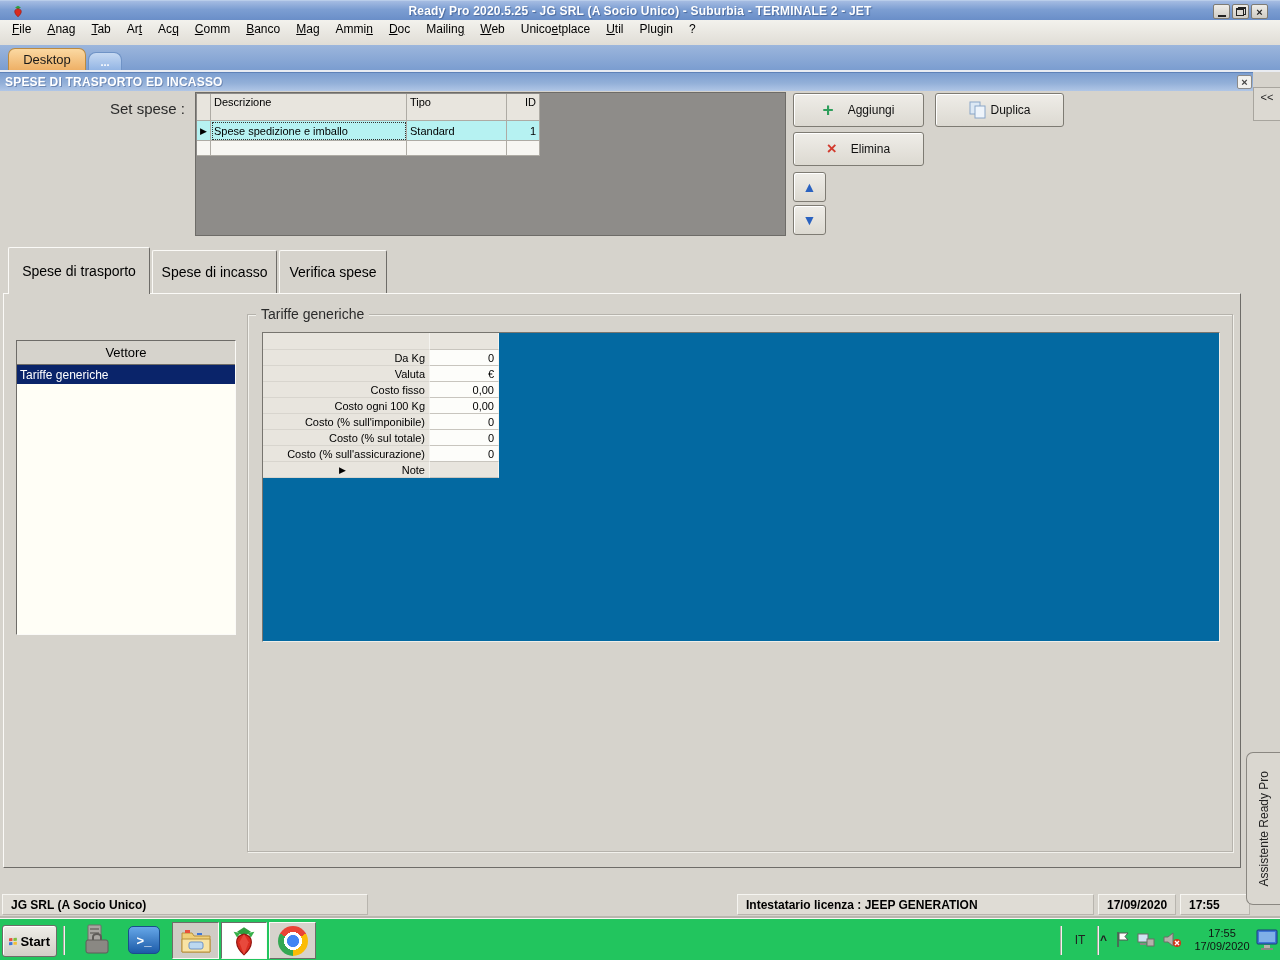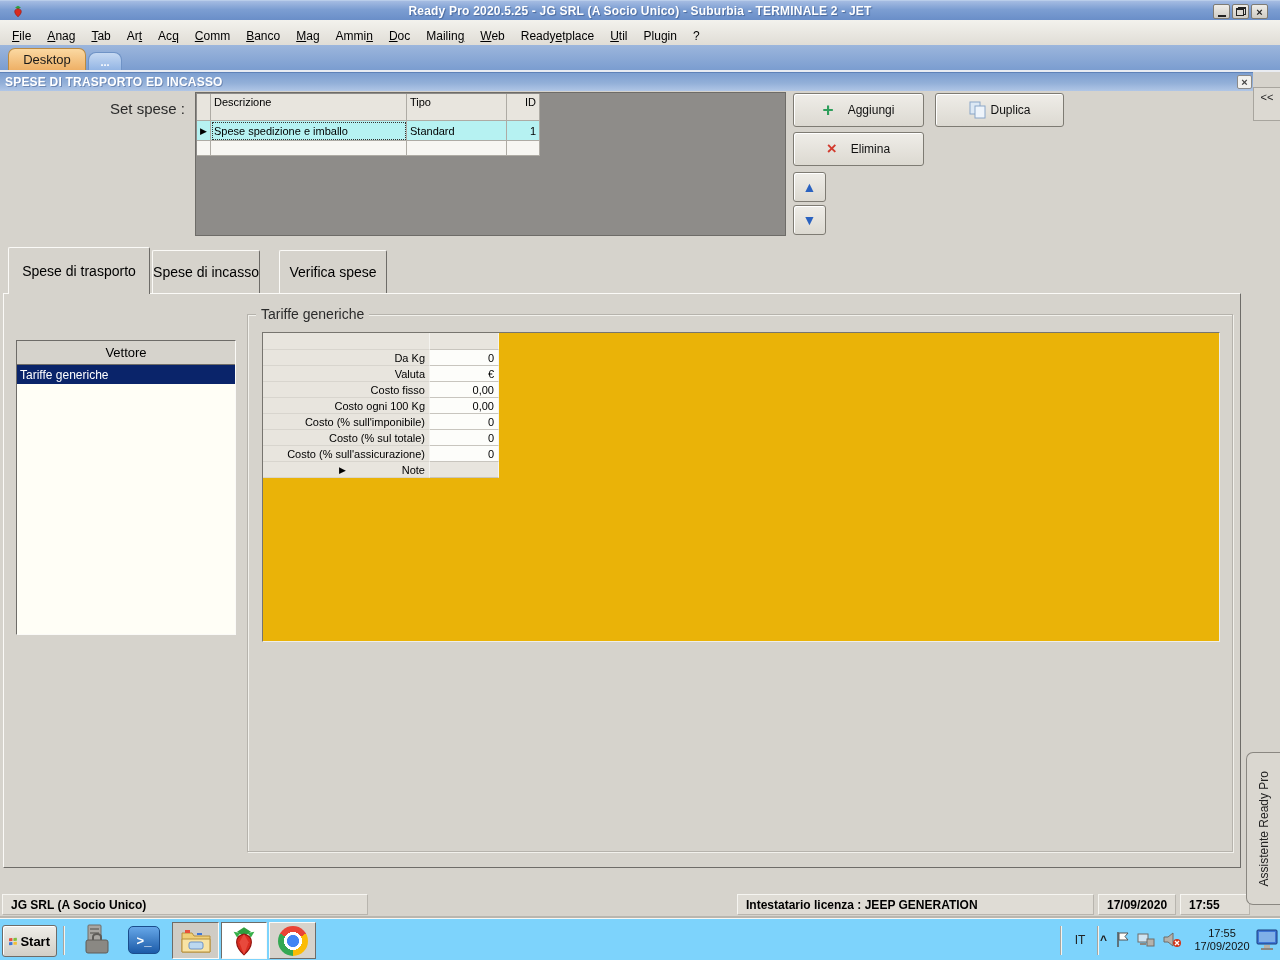--- a/index.html
+++ b/index.html
@@ -21,21 +21,21 @@
     border:1px solid #7e7b73;border-radius:2px;display:flex;align-items:center;
     justify-content:center;font-size:11px;font-weight:bold;color:#222;padding:0;}
   .glyph-min{width:8px;height:2px;background:#222;margin-top:8px;}
   .glyph-restore{position:relative;width:10px;height:9px;}
   .glyph-restore::before{content:"";position:absolute;right:0;top:0;width:6px;height:5px;border:1px solid #222;border-top-width:2px;}
   .glyph-restore::after{content:"";position:absolute;left:0;bottom:0;width:6px;height:5px;border:1px solid #222;border-top-width:2px;background:#dcd9d2;}
 
   
   .menubar{left:0;top:20px;width:1280px;height:25px;
     background:linear-gradient(180deg,#f3f2ed,#e0ddd6);
-    display:flex;align-items:flex-end;padding-left:4px;font-size:12px;}
+    display:flex;align-items:flex-start;padding-left:4px;font-size:12px;}
   .menu-item{padding:2px 8px;white-space:nowrap;}
   .menu-item u{text-decoration:underline;}
 
   
   .tabstrip{left:0;top:45px;width:1280px;height:27px;
     background:linear-gradient(180deg,#9cb6dc,#7b9dd0);border-bottom:2px solid #e9ecf2;}
   .desktop-tab{position:absolute;left:8px;bottom:0;width:78px;height:22px;
     background:linear-gradient(180deg,#fbd9a2,#eeb066);border:1px solid #bb8a40;border-bottom:none;
     border-radius:7px 7px 0 0;display:flex;align-items:center;justify-content:center;
     font-size:13px;color:#1a1a1a;}
@@ -86,41 +86,41 @@
   .ico-cross{color:#d23b2e;font-size:17px;font-weight:bold;line-height:12px;}
   .ico-arrow{color:#2a62c0;font-size:14px;}
   .btn-uscita{left:1104px;top:92px;width:139px;height:111px;flex-direction:column;
     justify-content:flex-end;padding-bottom:9px;font-size:15px;gap:26px;}
 
   
   .tab{background:#d6d3cc;display:flex;align-items:center;justify-content:center;
     font-size:14px;border:1px solid #6e6c68;border-bottom:none;border-left-color:#fbfaf7;
     border-top-color:#fbfaf7;border-radius:2px 2px 0 0;}
   .tab-active{left:8px;top:247px;width:142px;height:47px;z-index:3;}
-  .tab-2{left:152px;top:250px;width:108px;height:43px;}
+  .tab-2{left:152px;top:250px;width:125px;height:43px;}
   .tab-3{left:279px;top:250px;width:108px;height:43px;}
   .tabpanel{left:3px;top:293px;width:1238px;height:575px;background:#d6d3cc;
     border:1px solid #6e6c68;border-left-color:#fbfaf7;border-top-color:#fbfaf7;z-index:1;}
 
   
   .vlist{left:16px;top:333px;width:220px;height:295px;background:#fffef6;
     border:1px solid;border-color:#6e6c68 #fbfaf7 #fbfaf7 #6e6c68;z-index:2;margin-top:7px;}
   .vlist-header{height:24px;background:#d6d3cc;border-bottom:1px solid #6e6c68;
     display:flex;align-items:center;justify-content:center;font-size:13px;}
   .vitem-selected{height:19px;background:#0a246a;color:#fff;font-size:12px;
     display:flex;align-items:center;padding-left:3px;}
   .btn-vadd{left:16px;top:656px;width:105px;height:33px;font-size:14px;}
   .btn-vdel{left:131px;top:656px;width:105px;height:33px;font-size:14px;}
 
   
   .groupbox{left:247px;top:314px;width:986px;height:538px;
     border:1px solid #b6b3ac;box-shadow:inset 1px 1px 0 #f2f1ec, 1px 1px 0 #f2f1ec;z-index:2;}
   .group-label{left:256px;top:306px;background:#d6d3cc;padding:0 5px;font-size:14px;
     color:#2b2b2b;z-index:3;}
-  .grayarea{left:262px;top:332px;width:958px;height:310px;background:#eab308;
+  .grayarea{left:262px;top:332px;width:958px;height:310px;background:#0369a1;
     border:1px solid;border-color:#77756f #efeee9 #efeee9 #77756f;z-index:3;}
   .formgrid{position:absolute;left:0;top:0;display:grid;grid-template-columns:167px 69px;}
   .formgrid .lc{background:#e8e5de;font-size:11px;display:flex;align-items:center;
     justify-content:flex-end;padding-right:4px;height:16px;
     border-bottom:1px solid #d8d5ce;border-right:1px solid #f4f3ef;position:relative;white-space:nowrap;}
   .formgrid .vc{background:#fdfdfa;font-size:11px;display:flex;align-items:center;
     justify-content:flex-end;padding-right:4px;height:16px;
     border-bottom:1px solid #c8c5be;border-right:1px solid #f4f3ef;}
   .formgrid .hrow{height:17px;background:#e8e5de;}
   .formgrid .vc.gray{background:#e8e5de;}
@@ -139,21 +139,21 @@
   
   .statusbar{left:0;top:892px;width:1280px;height:26px;background:#d6d3cc;}
   .scell{position:absolute;top:2px;height:21px;background:#dfdcd5;
     border:1px solid;border-color:#f6f5f1 #b8b5ae #b8b5ae #f6f5f1;
     font-size:12px;font-weight:bold;display:flex;align-items:center;padding-left:8px;
     white-space:nowrap;overflow:hidden;}
   .sc1{left:2px;width:366px;} .sc2{left:372px;width:342px;}
   .sc3{left:737px;width:357px;} .sc4{left:1098px;width:78px;} .sc5{left:1180px;width:70px;}
 
   
-  .taskbar{left:0;top:918px;width:1280px;height:42px;background:#7dd3fc;
+  .taskbar{left:0;top:918px;width:1280px;height:42px;background:#22c55e;
     border-top:1px solid #f8f7f3;box-shadow:0 -2px 0 #b9b6af;}
   .start-btn{left:2px;top:6px;width:55px;height:32px;position:absolute;
     background:linear-gradient(180deg,#efede8,#d2cfc7);border:1px solid #6e6c68;
     border-radius:3px;box-shadow:inset 1px 1px 0 #fff;display:flex;align-items:center;
     justify-content:center;gap:3px;font-size:13px;font-weight:bold;}
   .tb-divider{position:absolute;top:7px;width:2px;height:29px;
     border-left:1px solid #a8a59e;border-right:1px solid #f4f3ef;}
   .ql-ico{position:absolute;display:flex;align-items:center;justify-content:center;}
   .task-btn{position:absolute;top:3px;width:47px;height:37px;
     border:1px solid;border-color:#6e6c68 #fbfaf7 #fbfaf7 #6e6c68;background:#cfccc5;
@@ -201,21 +201,21 @@
     <span class="menu-item"><span></span><u>T</u><span>ab</span></span>
     <span class="menu-item"><span>Ar</span><u>t</u><span></span></span>
     <span class="menu-item"><span>Ac</span><u>q</u><span></span></span>
     <span class="menu-item"><span></span><u>C</u><span>omm</span></span>
     <span class="menu-item"><span></span><u>B</u><span>anco</span></span>
     <span class="menu-item"><span></span><u>M</u><span>ag</span></span>
     <span class="menu-item"><span>Ammi</span><u>n</u><span></span></span>
     <span class="menu-item"><span></span><u>D</u><span>oc</span></span>
     <span class="menu-item"><span>Mailin</span><u>g</u><span></span></span>
     <span class="menu-item"><span></span><u>W</u><span>eb</span></span>
-    <span class="menu-item"><span>Ready</span><u>e</u><span>tplace</span></span>
+    <span class="menu-item"><span>Unico</span><u>e</u><span>tplace</span></span>
     <span class="menu-item"><span></span><u>U</u><span>til</span></span>
     <span class="menu-item"><span>Plugin</span><u></u><span></span></span>
     <span class="menu-item"><span>?</span><u></u><span></span></span>
   </div>
 
   <div class="abs panel-header">
     <span class="panel-title">SPESE DI TRASPORTO ED INCASSO</span>
   </div>
 
   <div class="abs tabstrip">

